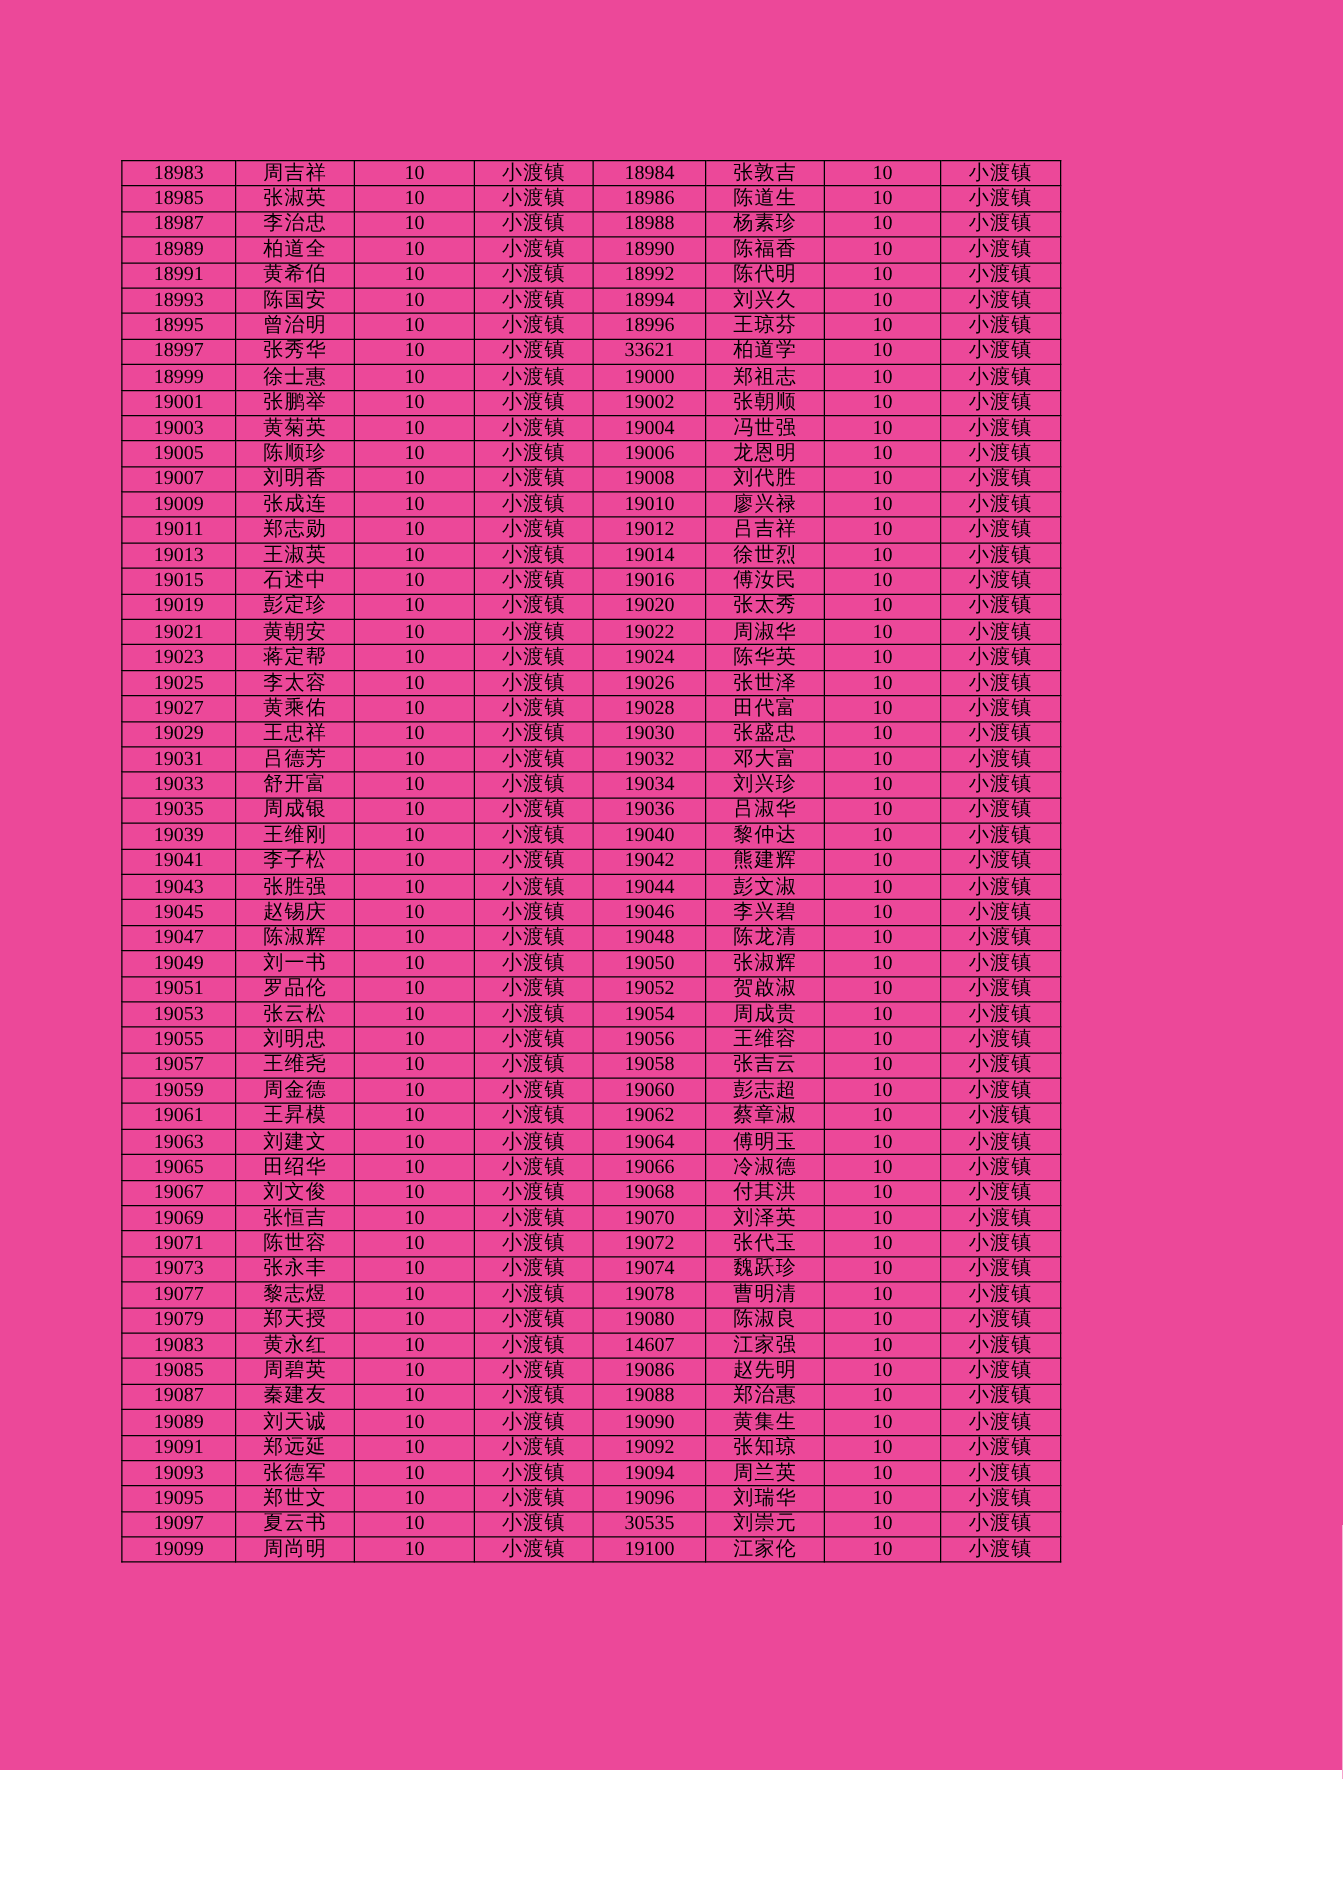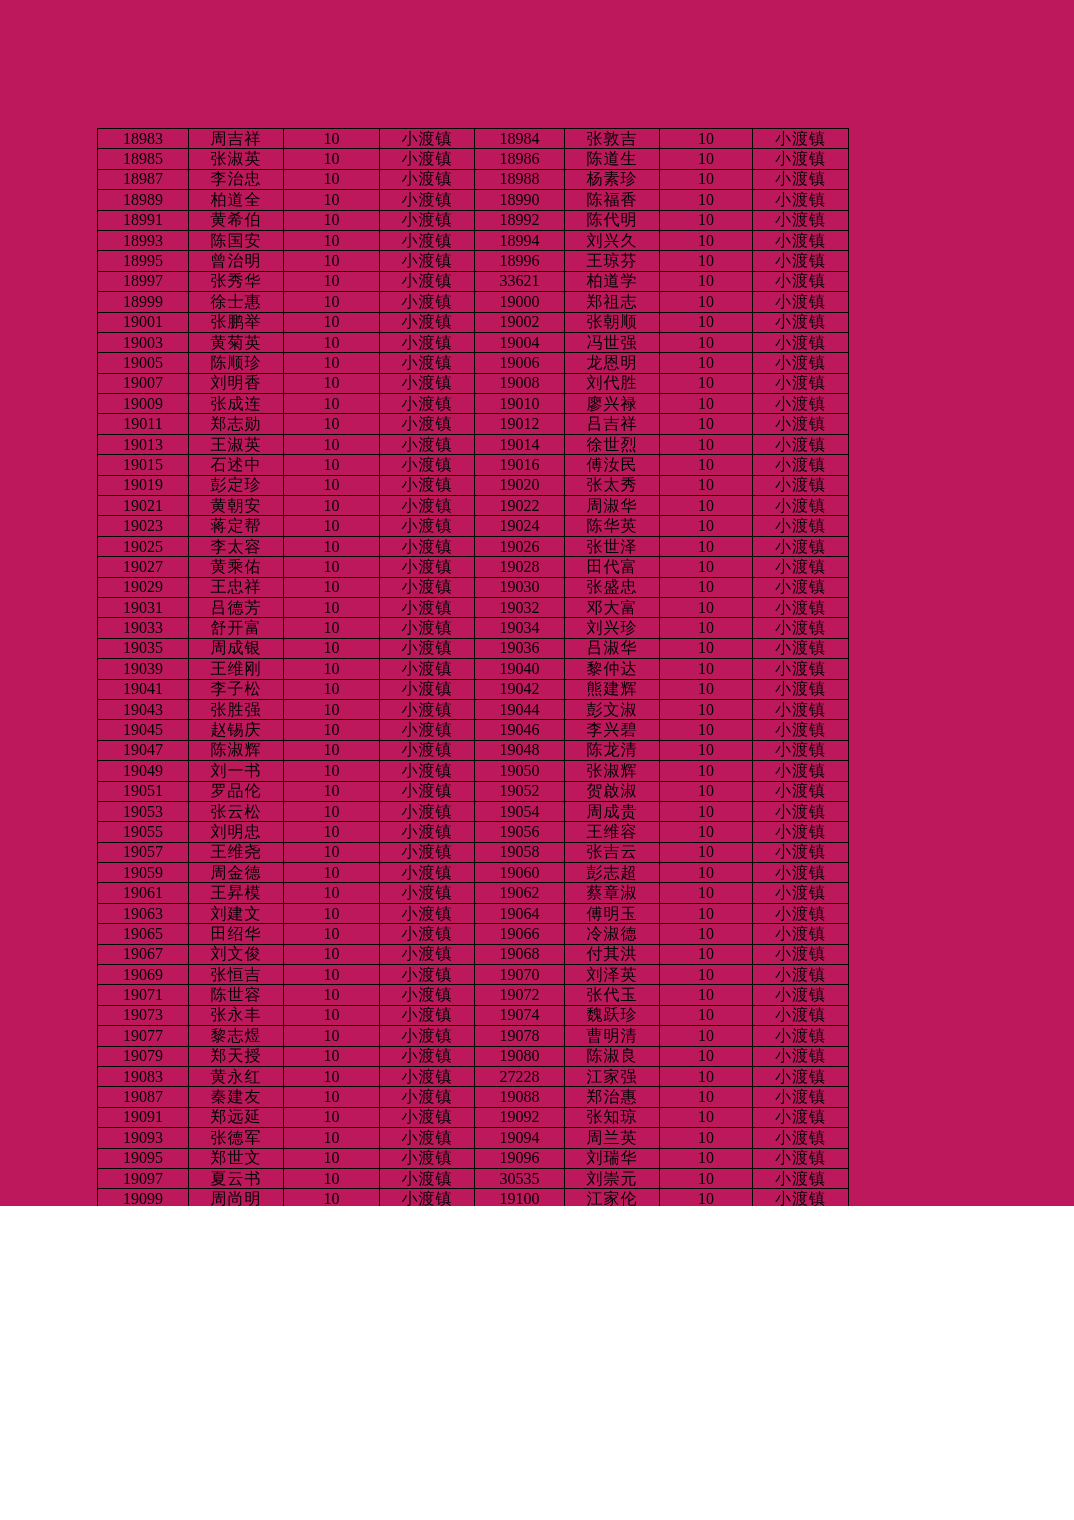--- a/index.html
+++ b/index.html
@@ -3,22 +3,22 @@
 <meta charset="utf-8">
 <style>
   html, body {
     margin: 0;
     padding: 0;
     background: #ffffff;
   }
   .page {
     position: relative;
     width: 1074px;
-    height: 1206px;
-    background: #be185d;
+    height: 1416px;
+    background: #ec4899;
     overflow: hidden;
     font-family: "Liberation Serif", "DejaVu Serif", serif;
     color: #000000;
   }
   table.roster {
     position: absolute;
     left: 97px;
     top: 128px;
     width: 751px;
     border-collapse: collapse;
@@ -515,32 +515,52 @@
     <td class="c-id">19080</td>
     <td class="c-name">陈淑良</td>
     <td class="c-val">10</td>
     <td class="c-town">小渡镇</td>
   </tr>
         <tr>
     <td class="c-id">19083</td>
     <td class="c-name">黄永红</td>
     <td class="c-val">10</td>
     <td class="c-town">小渡镇</td>
-    <td class="c-id">27228</td>
+    <td class="c-id">14607</td>
     <td class="c-name">江家强</td>
+    <td class="c-val">10</td>
+    <td class="c-town">小渡镇</td>
+  </tr>
+        <tr>
+    <td class="c-id">19085</td>
+    <td class="c-name">周碧英</td>
+    <td class="c-val">10</td>
+    <td class="c-town">小渡镇</td>
+    <td class="c-id">19086</td>
+    <td class="c-name">赵先明</td>
     <td class="c-val">10</td>
     <td class="c-town">小渡镇</td>
   </tr>
         <tr>
     <td class="c-id">19087</td>
     <td class="c-name">秦建友</td>
     <td class="c-val">10</td>
     <td class="c-town">小渡镇</td>
     <td class="c-id">19088</td>
     <td class="c-name">郑治惠</td>
+    <td class="c-val">10</td>
+    <td class="c-town">小渡镇</td>
+  </tr>
+        <tr>
+    <td class="c-id">19089</td>
+    <td class="c-name">刘天诚</td>
+    <td class="c-val">10</td>
+    <td class="c-town">小渡镇</td>
+    <td class="c-id">19090</td>
+    <td class="c-name">黄集生</td>
     <td class="c-val">10</td>
     <td class="c-town">小渡镇</td>
   </tr>
         <tr>
     <td class="c-id">19091</td>
     <td class="c-name">郑远延</td>
     <td class="c-val">10</td>
     <td class="c-town">小渡镇</td>
     <td class="c-id">19092</td>
     <td class="c-name">张知琼</td>

